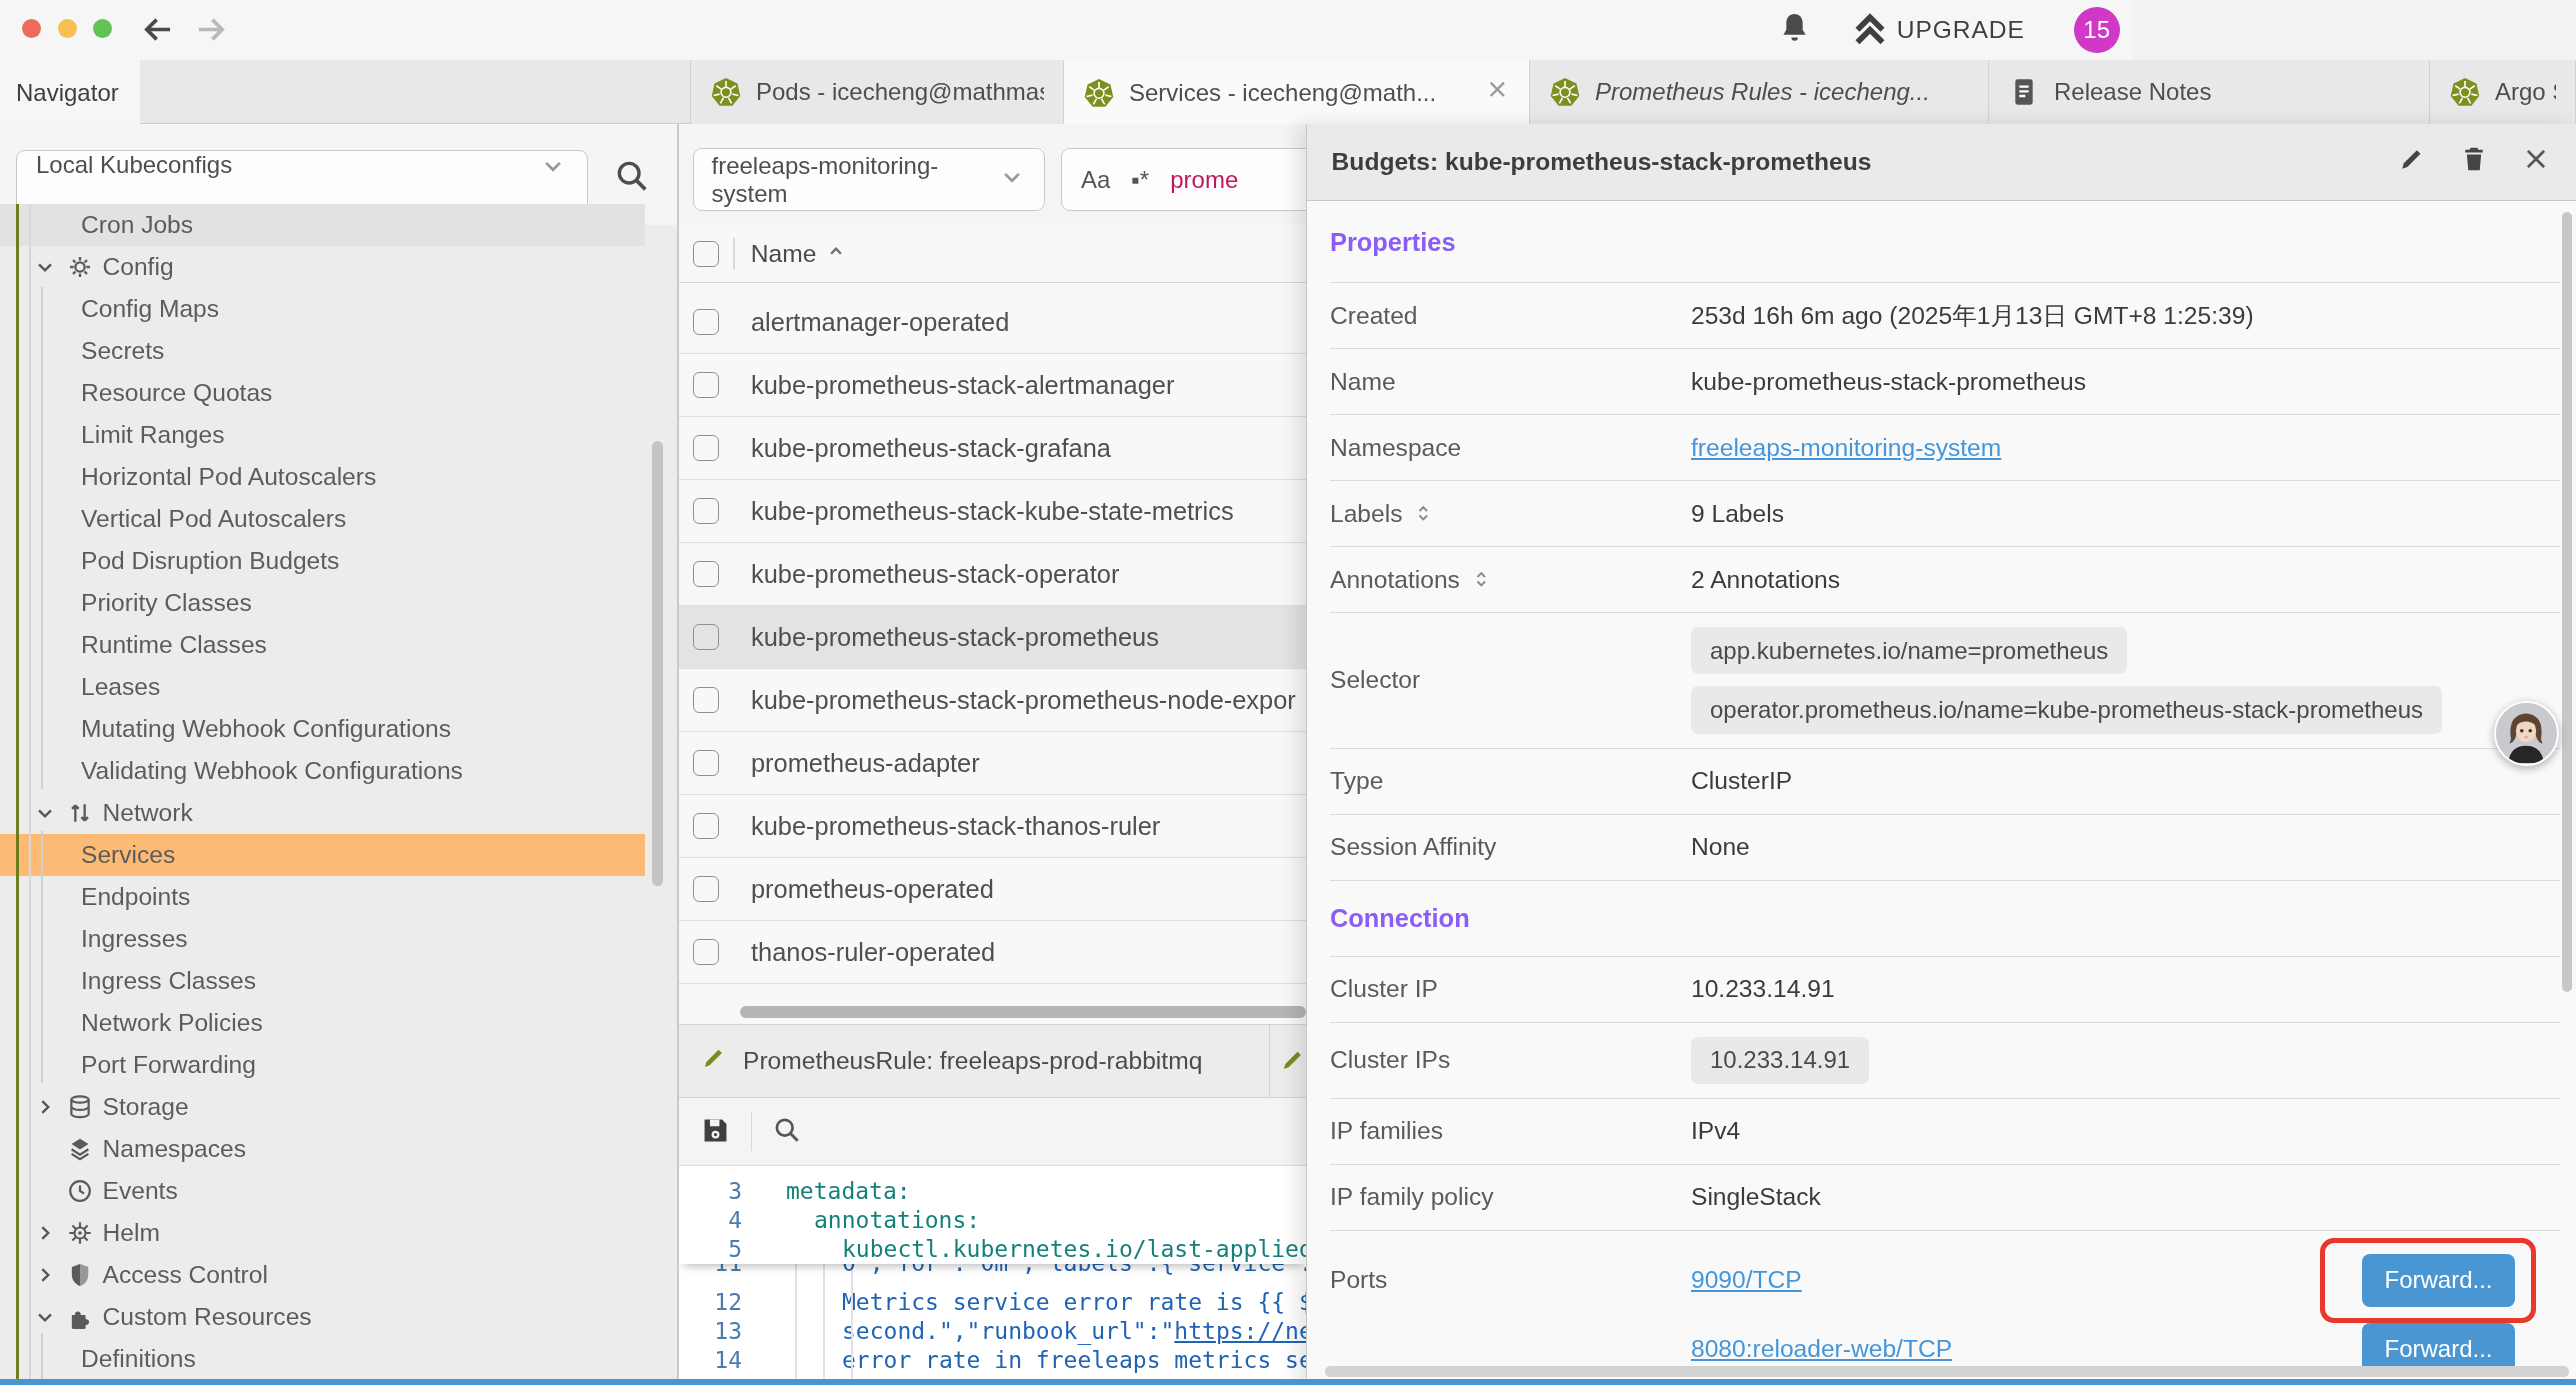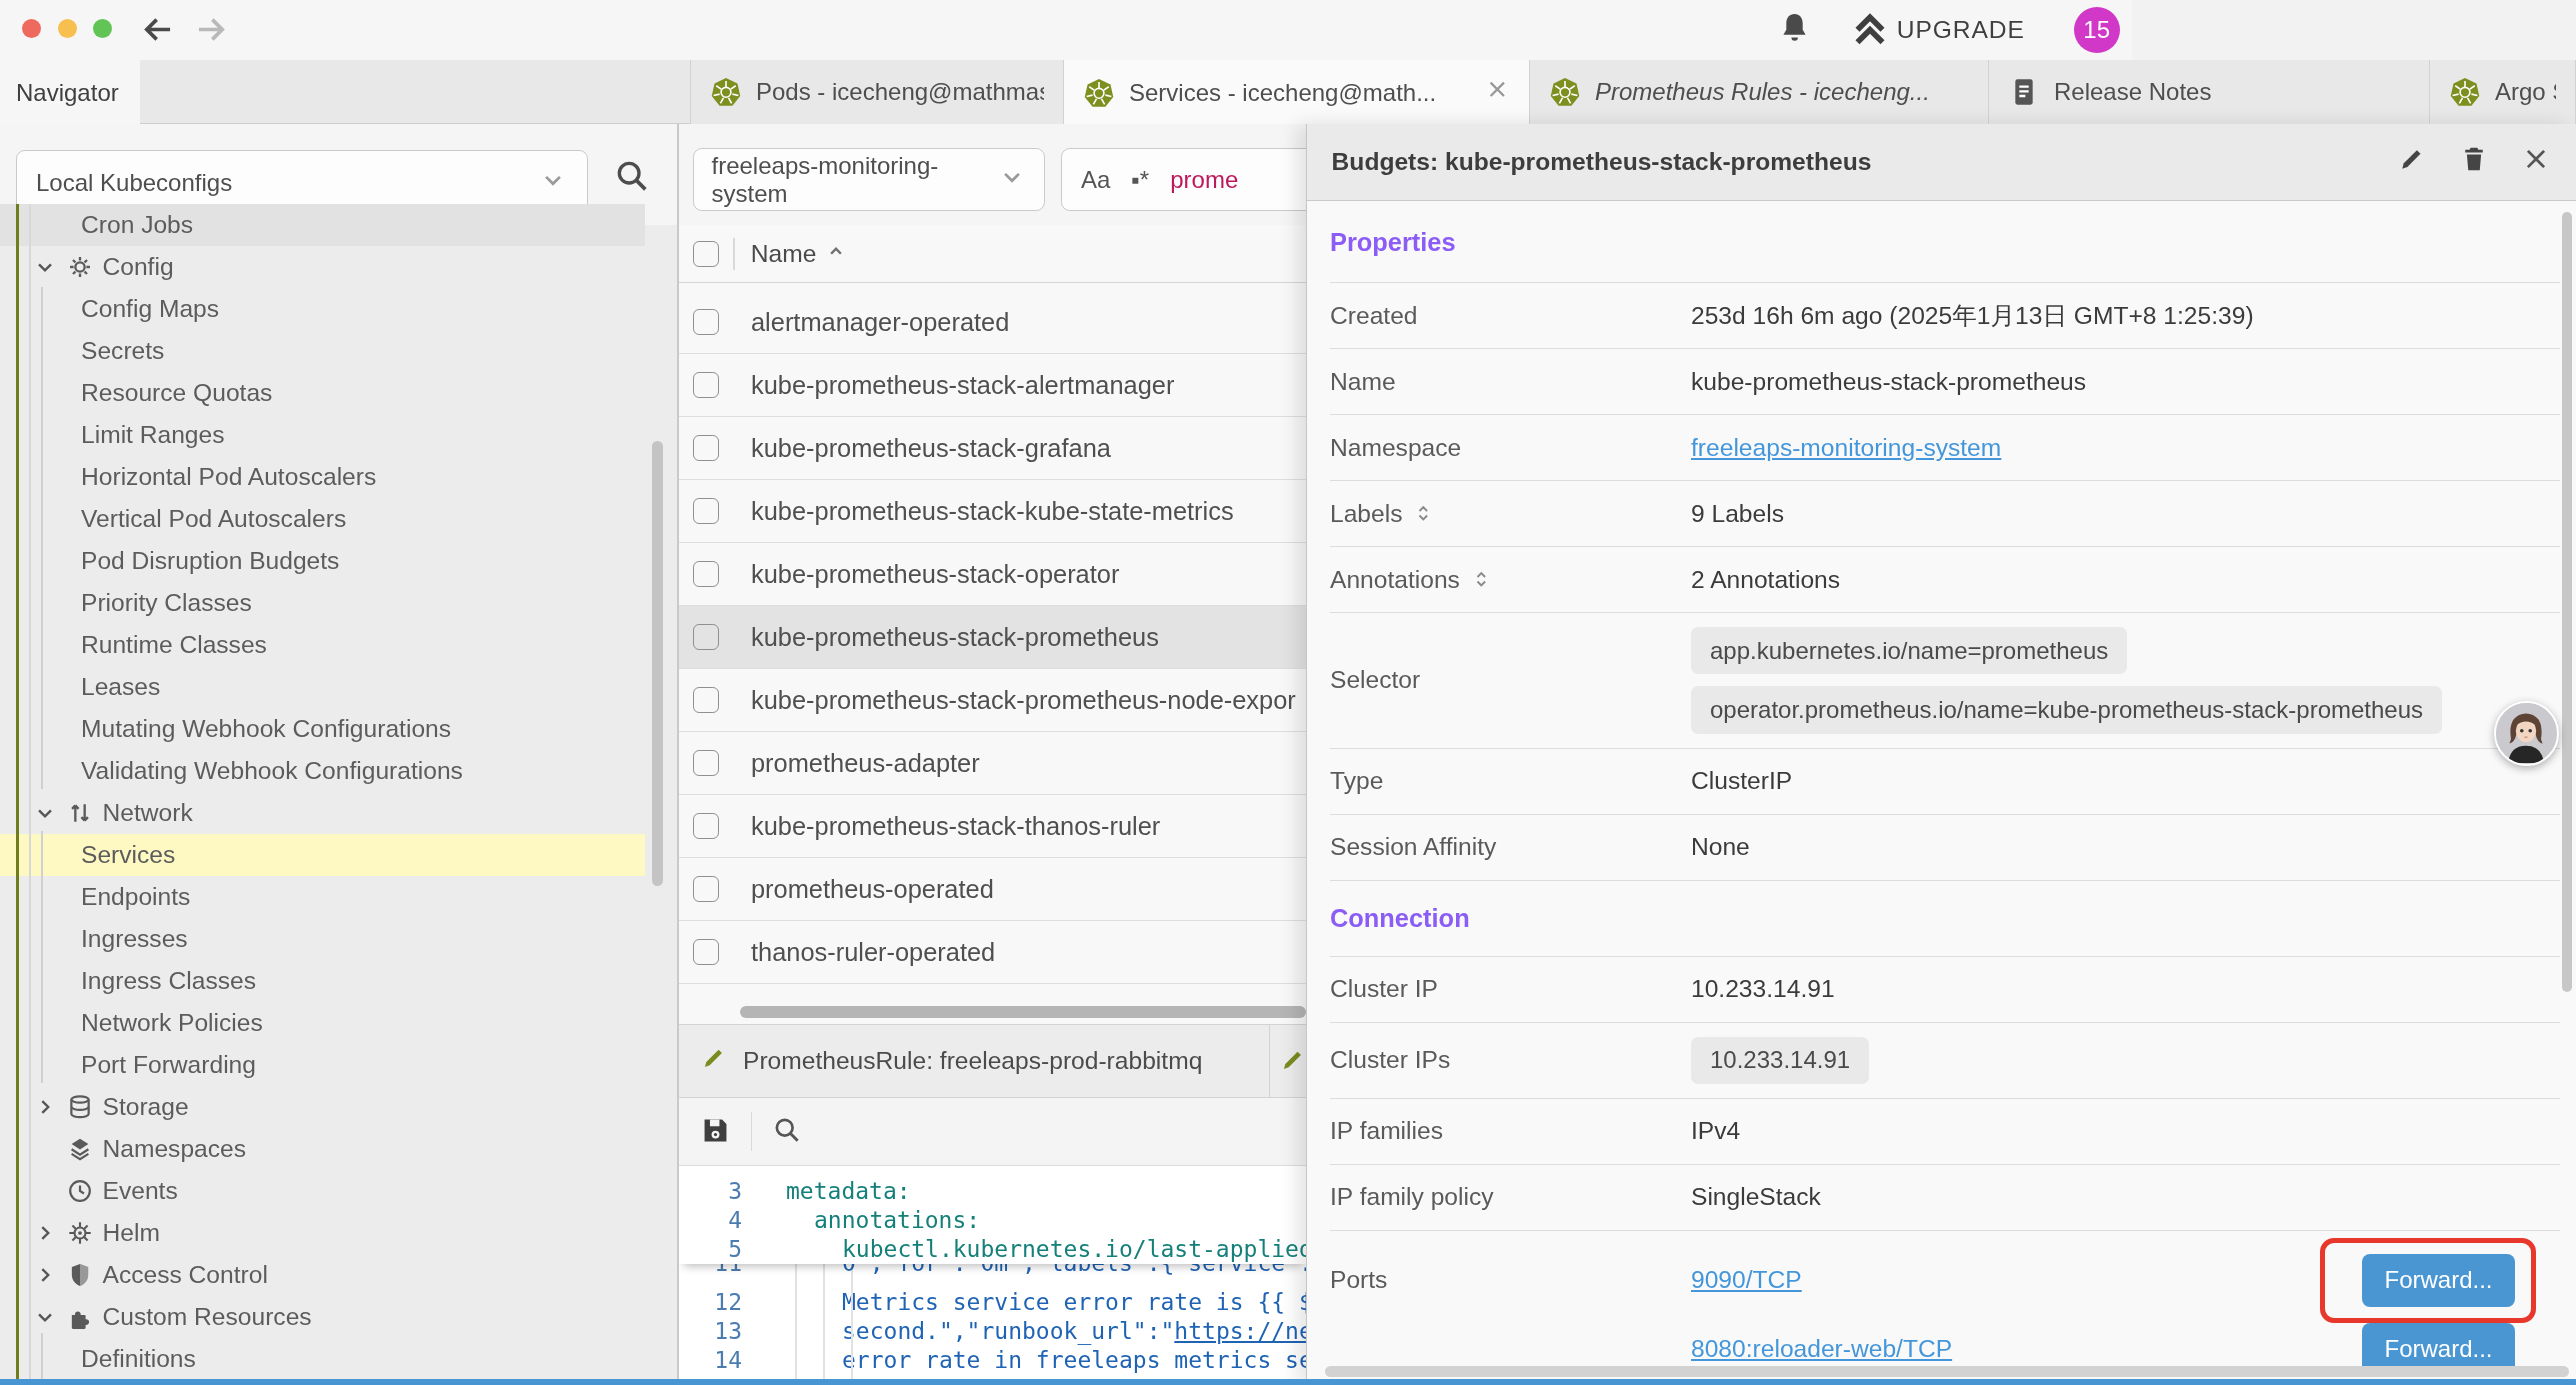--- a/index.html
+++ b/index.html
@@ -28,27 +28,27 @@
   .tab:first-child{border-left:0.9px solid #d2d2d2}
   .tab.active{background:#fafafa;height:65px}
   .tab.italic .tab-label{font-style:italic}
   .tab-label{overflow:hidden;text-overflow:clip}
   .tab-close{margin-left:auto;opacity:.75}
 
   
   .sidebar{position:absolute;left:0;top:124px;width:677px;height:1262px;background:#ececec;overflow:hidden}
   .sidebar-top{position:absolute;left:0;top:0;width:677px;height:101px;background:#f5f5f5}
   .kubeselect{position:absolute;left:16px;top:26px;width:572px;height:65px;background:#fdfdfd;
-       border:1.8px solid #c9c9c9;border-radius:8.8px;display:flex;align-items:center;padding:0 19px;
+       border:1.8px solid #c9c9c9;border-radius:8.8px;display:flex;align-items:flex-start;padding:0 19px;
        font-size:24px;color:#4e4e4e}
   .kubeselect .chev{margin-left:auto}
   .sb-search{position:absolute;left:612px;top:32px}
   .tree{position:absolute;left:0;top:80px;width:677px}
   .trow{height:42px;display:flex;align-items:center;font-size:24.6px;color:#5c5c5c;position:relative;width:645px}
-  .trow.selected{background:#fef9c3}
+  .trow.selected{background:#fdba74}
   .trow.highlighted{background:#e2e2e2}
   .trow .chev{width:30px;margin-left:30px;display:flex;justify-content:center}
   .trow .ticon{width:39px;display:flex;justify-content:center;margin-right:3.5px}
   .trow.child .tlabel{margin-left:81px}
   .guide{position:absolute;z-index:1}
   .sb-scroll{position:absolute;left:652px;top:317px;width:11.4px;height:445px;background:#c4c4c4;border-radius:6.1px}
   .vdiv-side{position:absolute;left:677px;top:124px;width:1.8px;height:1262px;background:#c9c9c9;z-index:2}
 
   
   .mid{position:absolute;left:679px;top:124px;width:628px;height:1262px;background:#f8f8f8;overflow:hidden}

